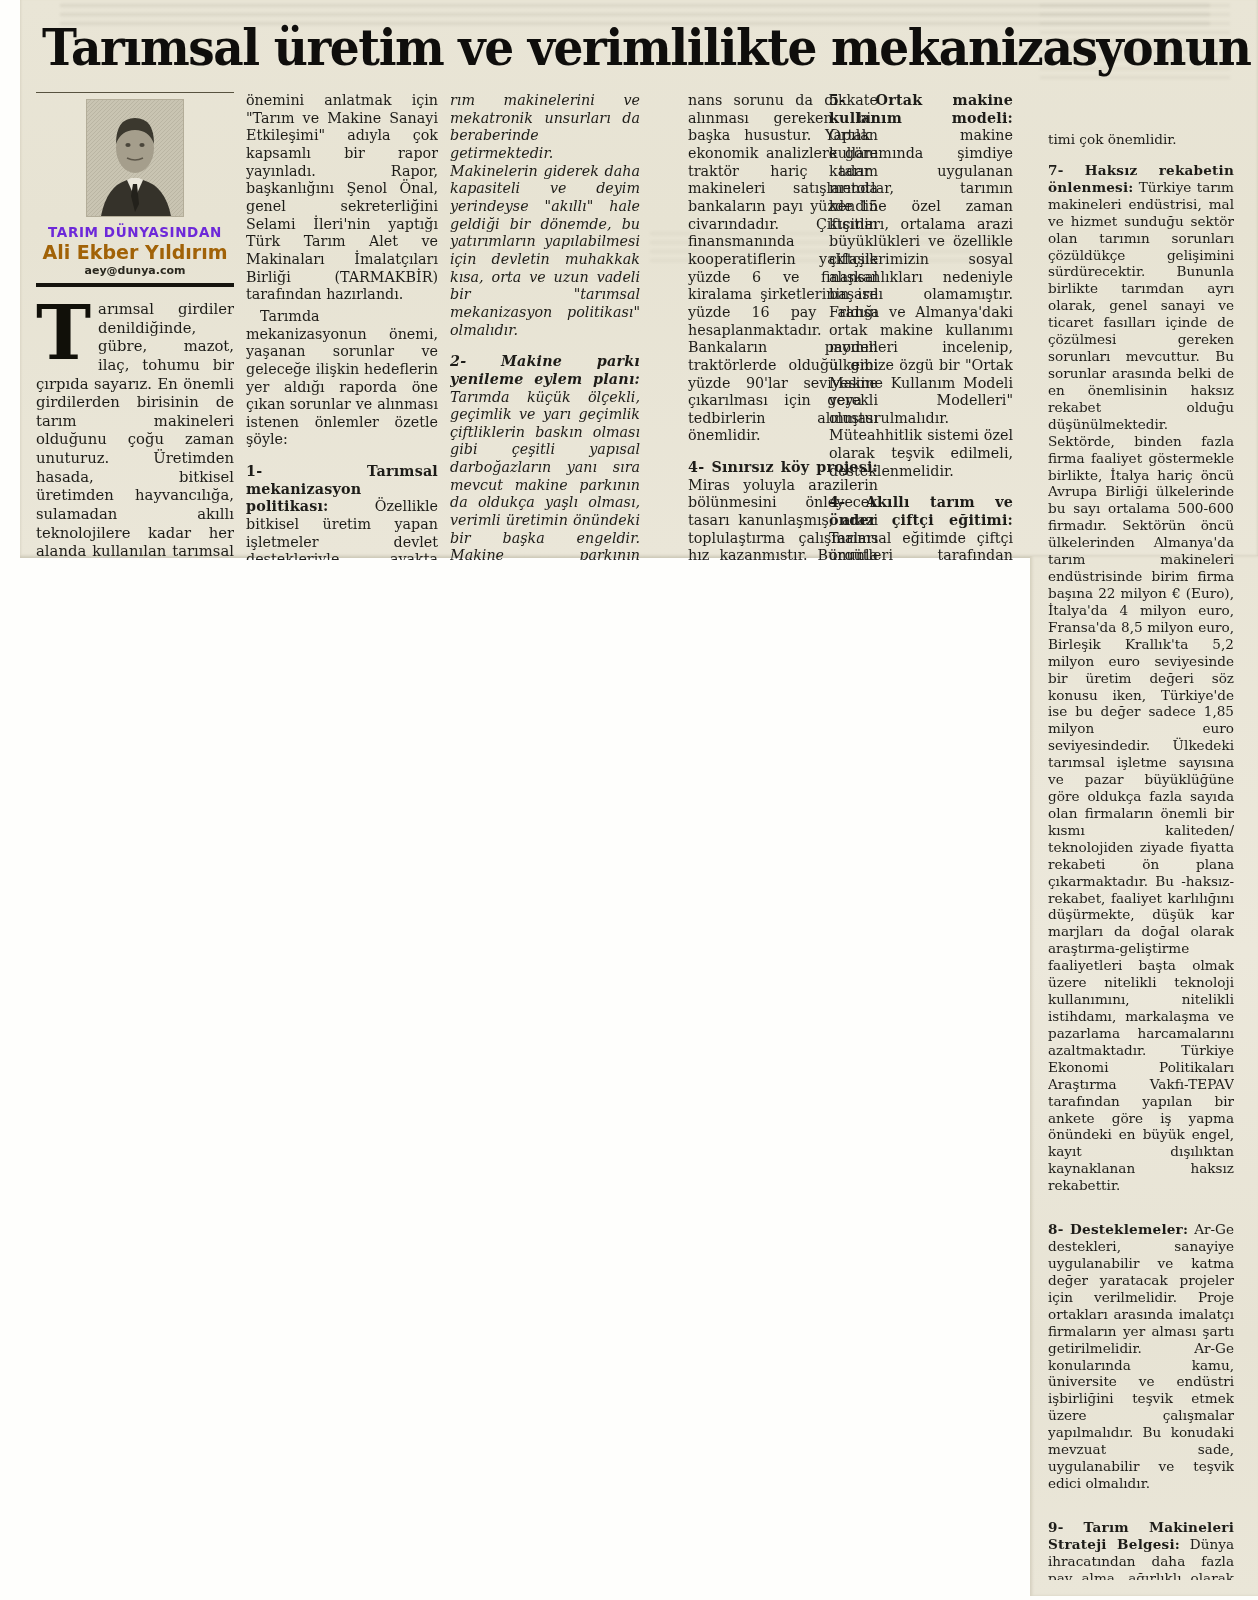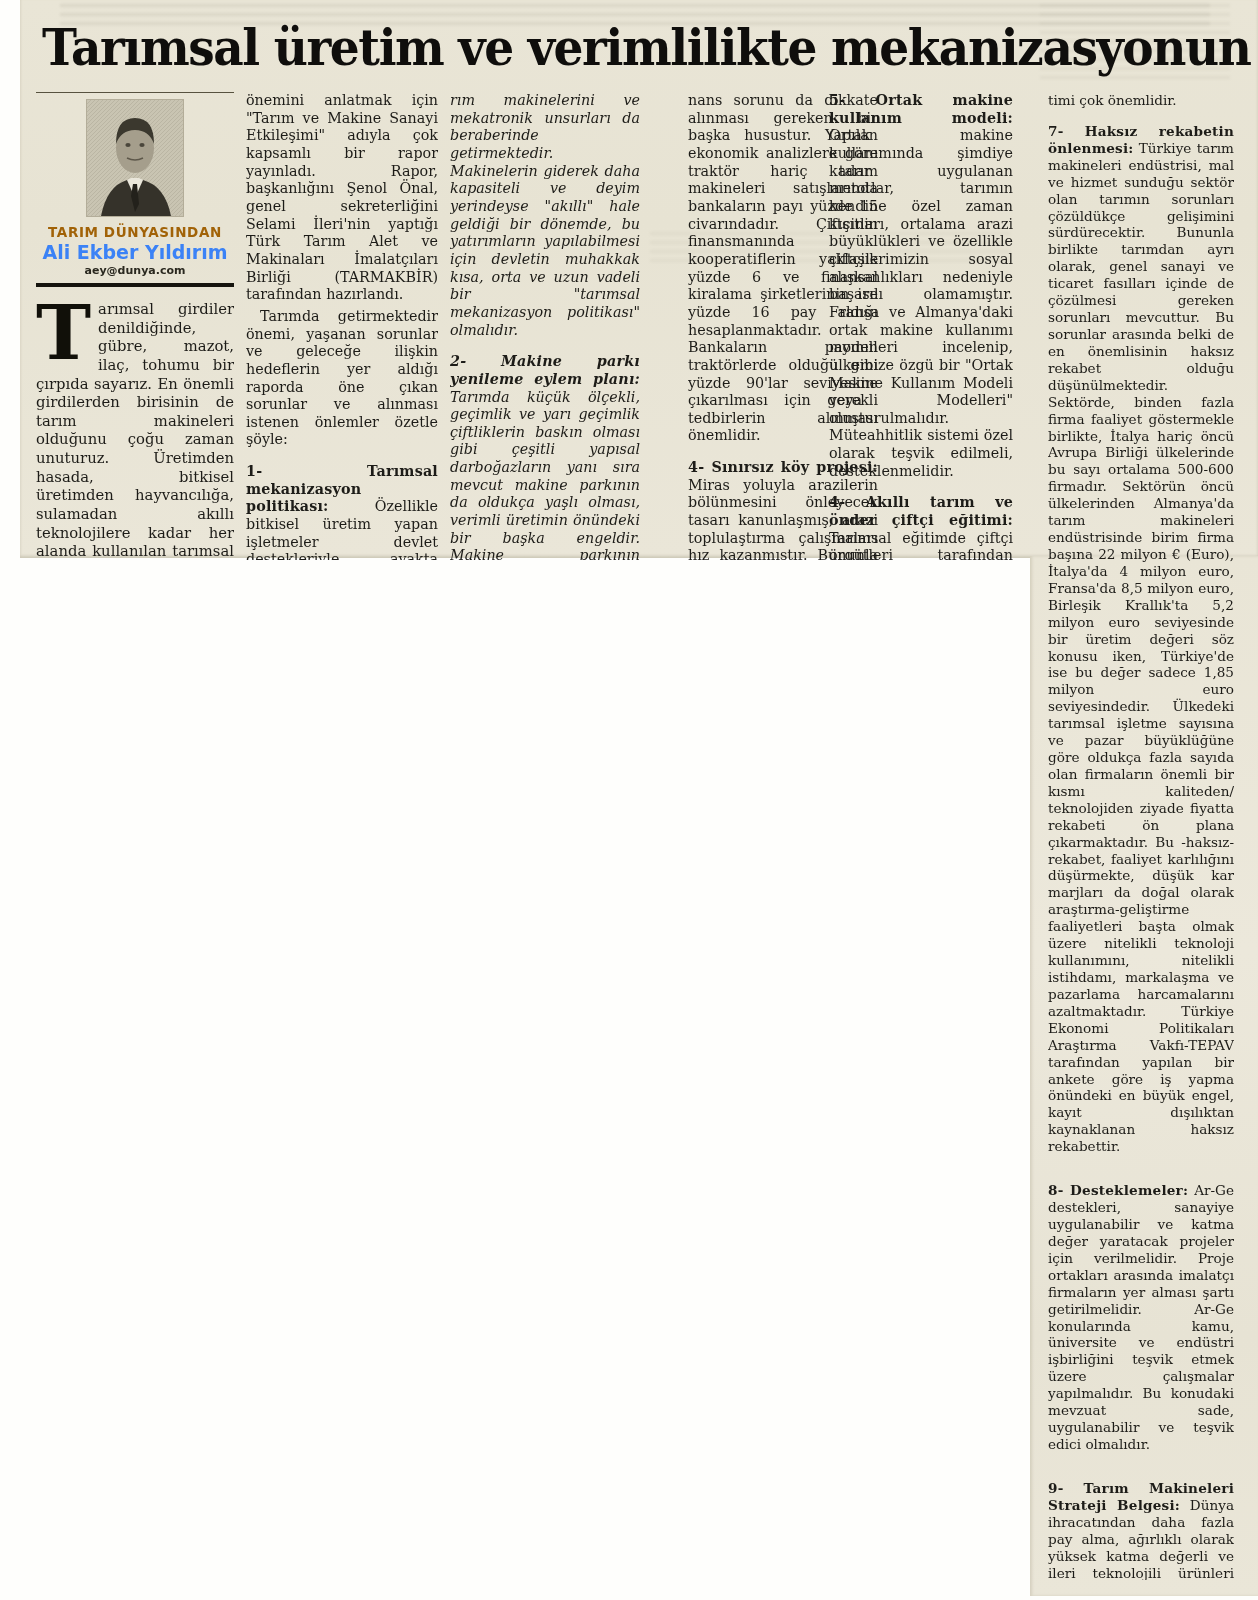--- a/index.html
+++ b/index.html
@@ -33,30 +33,30 @@
   .sec{margin-top:14px !important;}
   .gap-lg{margin-top:27px !important;}
   b.lead{font-weight:700;letter-spacing:.2px;}
 
   .col1{left:36px;width:198px;height:470px;}
   .col2{left:246px;width:192px;height:468px;}
   .col3{left:450px;width:190px;height:468px;font-style:italic;}
   .col4{left:652px;width:190px;height:468px;margin-left:36px;}
   .col5{left:829px;width:184px;height:468px;}
   .col6{left:1048px;width:186px;height:1488px;}
-  .col6 .body{font-size:13.6px;line-height:1.245;}
+  .col6 .body{font-size:13.6px;line-height:1.245;margin-top:39px;}
   .col1 .body{font-size:14.8px;line-height:1.26;}
 
   
   .author-box{width:100%;text-align:center;font-family:"DejaVu Sans",sans-serif;}
   .rule-top{border-top:1.5px solid #57523f;margin-bottom:7px;}
   .portrait{display:block;margin:0 auto;width:96px;height:116px;
       background:#c6c1b0;box-shadow:0 0 0 1px #b3ad99;}
-  .kicker{margin-top:8px;font-weight:700;font-size:13.5px;letter-spacing:.6px;color:#a16207;}
-  .author-name{font-weight:700;font-size:19px;color:#3b82f6;margin-top:1px;text-align:center;}
+  .kicker{margin-top:8px;font-weight:700;font-size:13.5px;letter-spacing:.6px;color:#6d28d9;}
+  .author-name{font-weight:700;font-size:19px;color:#a16207;margin-top:1px;text-align:center;}
   .author-email{font-weight:700;font-size:11px;color:#2a281f;margin-top:1px;}
   .rule-bottom{height:4px;background:#16140e;margin-top:6px;}
   .lead-para{margin-top:13px !important;}
   .dropcap{float:left;font-weight:700;font-size:74px;line-height:.76;
       padding:5px 7px 0 0;color:#111009;font-family:"DejaVu Serif",serif;}
 </style>
 </head>
 <body>
 
 <div class="page">
@@ -94,21 +94,21 @@
       <div class="author-name">Ali Ekber Yıldırım</div>
       <div class="author-email">aey@dunya.com</div>
       <div class="rule-bottom"></div>
     </div>
     <p class="body lead-para"><span class="dropcap">T</span><span>arımsal girdiler denildiğinde, gübre, mazot, ilaç, tohumu bir çırpıda sayarız. En önemli girdilerden birisinin de tarım makineleri olduğunu çoğu zaman unuturuz. Üretimden hasada, bitkisel üretimden hayvancılığa, sulamadan akıllı teknolojilere kadar her alanda kullanılan tarımsal mekanizasyon ülkemizde hak ettiği değeri ne yazık ki yeterince alamıyor.</span></p>
 
   </div>
 
   <div class="col col2">
     <p class="body"><b class="lead"></b><span>önemini anlatmak için "Tarım ve Makine Sanayi Etkileşimi" adıyla çok kapsamlı bir rapor yayınladı. Rapor, başkanlığını Şenol Önal, genel sekreterliğini Selami İleri'nin yaptığı Türk Tarım Alet ve Makinaları İmalatçıları Birliği (TARMAKBİR) tarafından hazırlandı.</span></p>
-    <p class="body indent" style="margin-top:4px"><b class="lead"></b><span>Tarımda getirmektedir önemi, yaşanan sorunlar ve geleceğe ilişkin hedeflerin yer aldığı raporda öne çıkan sorunlar ve alınması istenen önlemler özetle şöyle:</span></p>
+    <p class="body indent" style="margin-top:4px"><b class="lead"></b><span>Tarımda mekanizasyonun önemi, yaşanan sorunlar ve geleceğe ilişkin hedeflerin yer aldığı raporda öne çıkan sorunlar ve alınması istenen önlemler özetle şöyle:</span></p>
     <p class="body sec"><b class="lead">1- Tarımsal mekanizasyon politikası:</b><span> Özellikle bitkisel üretim yapan işletmeler devlet destekleriyle ayakta kalabilmektedir. Geleneksel tarımdan koruyucu toprak işleme ve sıfır toprak işlemeye geçişte daha fazla karmaşık bir yapıya bürünen mekanizasyon araçları, hassas tarıma geçişte akıllı ta-</span></p>
   </div>
 
   <div class="col col3">
     <p class="body"><b class="lead"></b><span>rım makinelerini ve mekatronik unsurları da beraberinde getirmektedir. Makinelerin giderek daha kapasiteli ve deyim yerindeyse "akıllı" hale geldiği bir dönemde, bu yatırımların yapılabilmesi için devletin muhakkak kısa, orta ve uzun vadeli bir "tarımsal mekanizasyon politikası" olmalıdır.</span></p>
     <p class="body sec"><b class="lead">2- Makine parkı yenileme eylem planı:</b><span> Tarımda küçük ölçekli, geçimlik ve yarı geçimlik çiftliklerin baskın olması gibi çeşitli yapısal darboğazların yanı sıra mevcut makine parkının da oldukça yaşlı olması, verimli üretimin önündeki bir başka engeldir. Makine parkının yenilenmesine yönelik bir eylem planı hayata geçirilmelidir.</span></p>
 
   </div>
 
   <div class="col col4">

